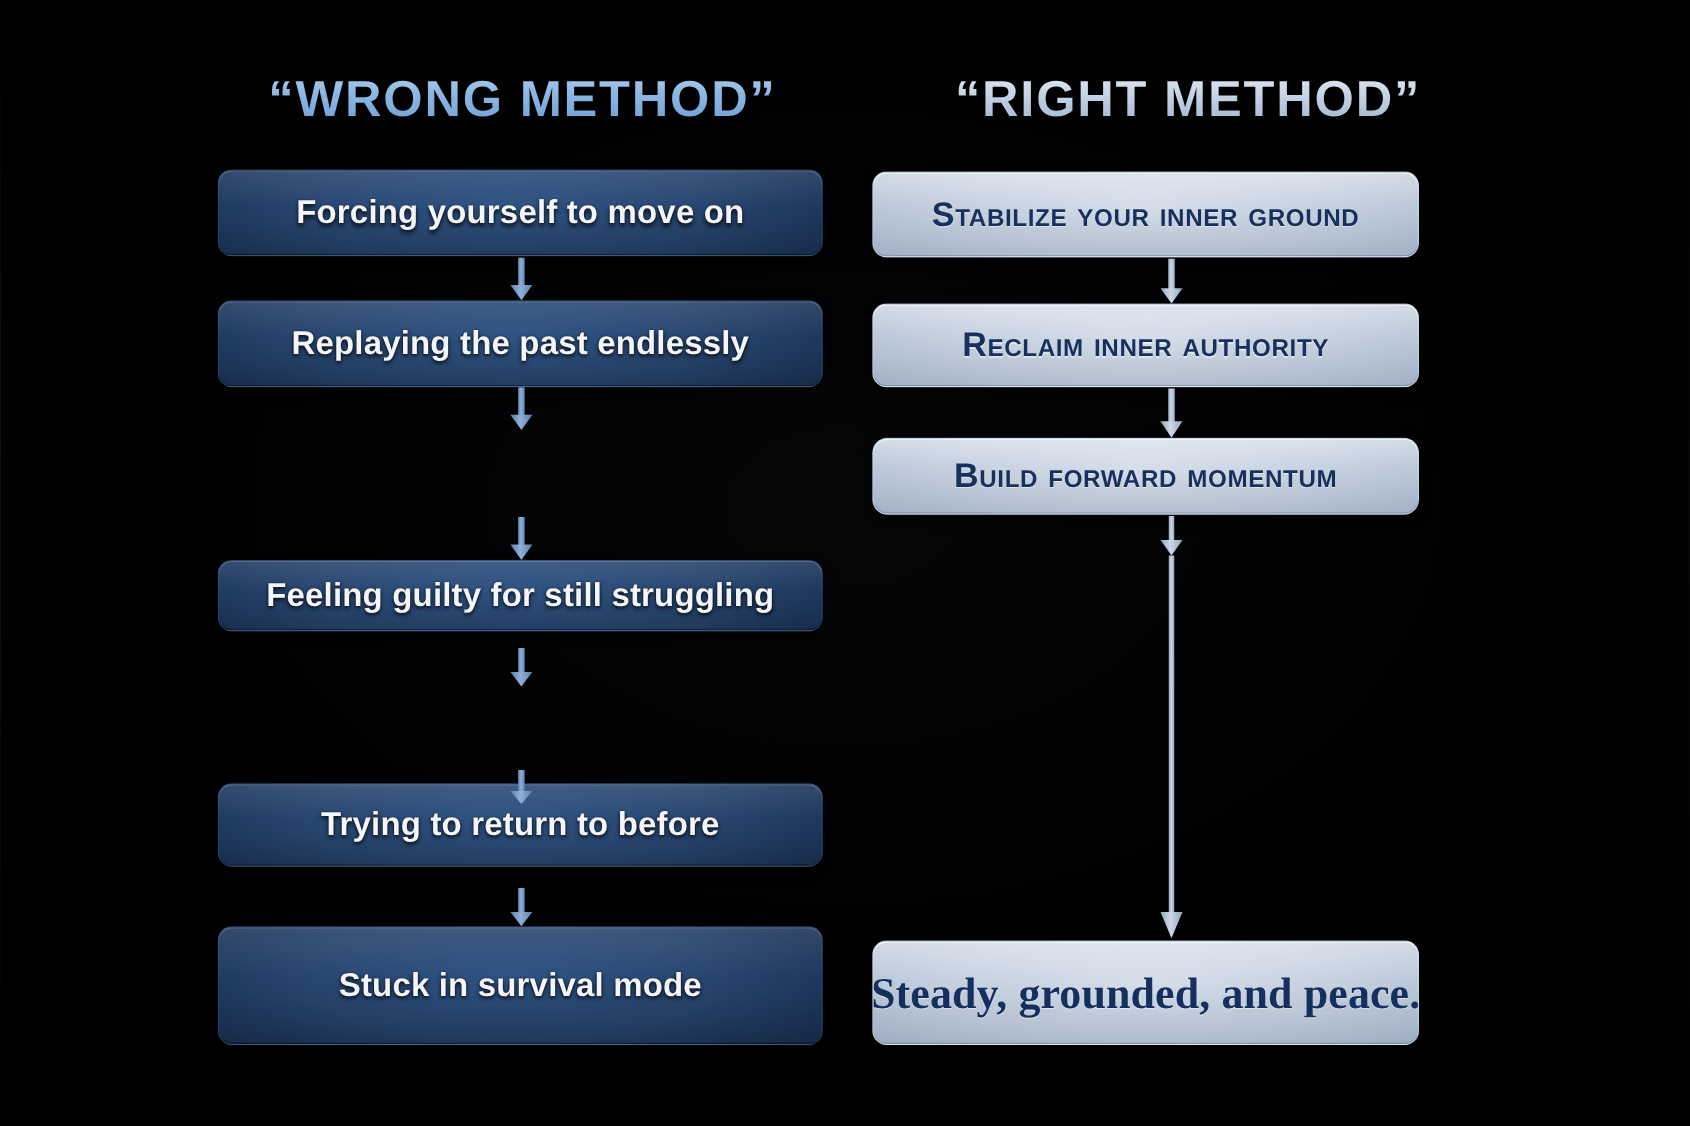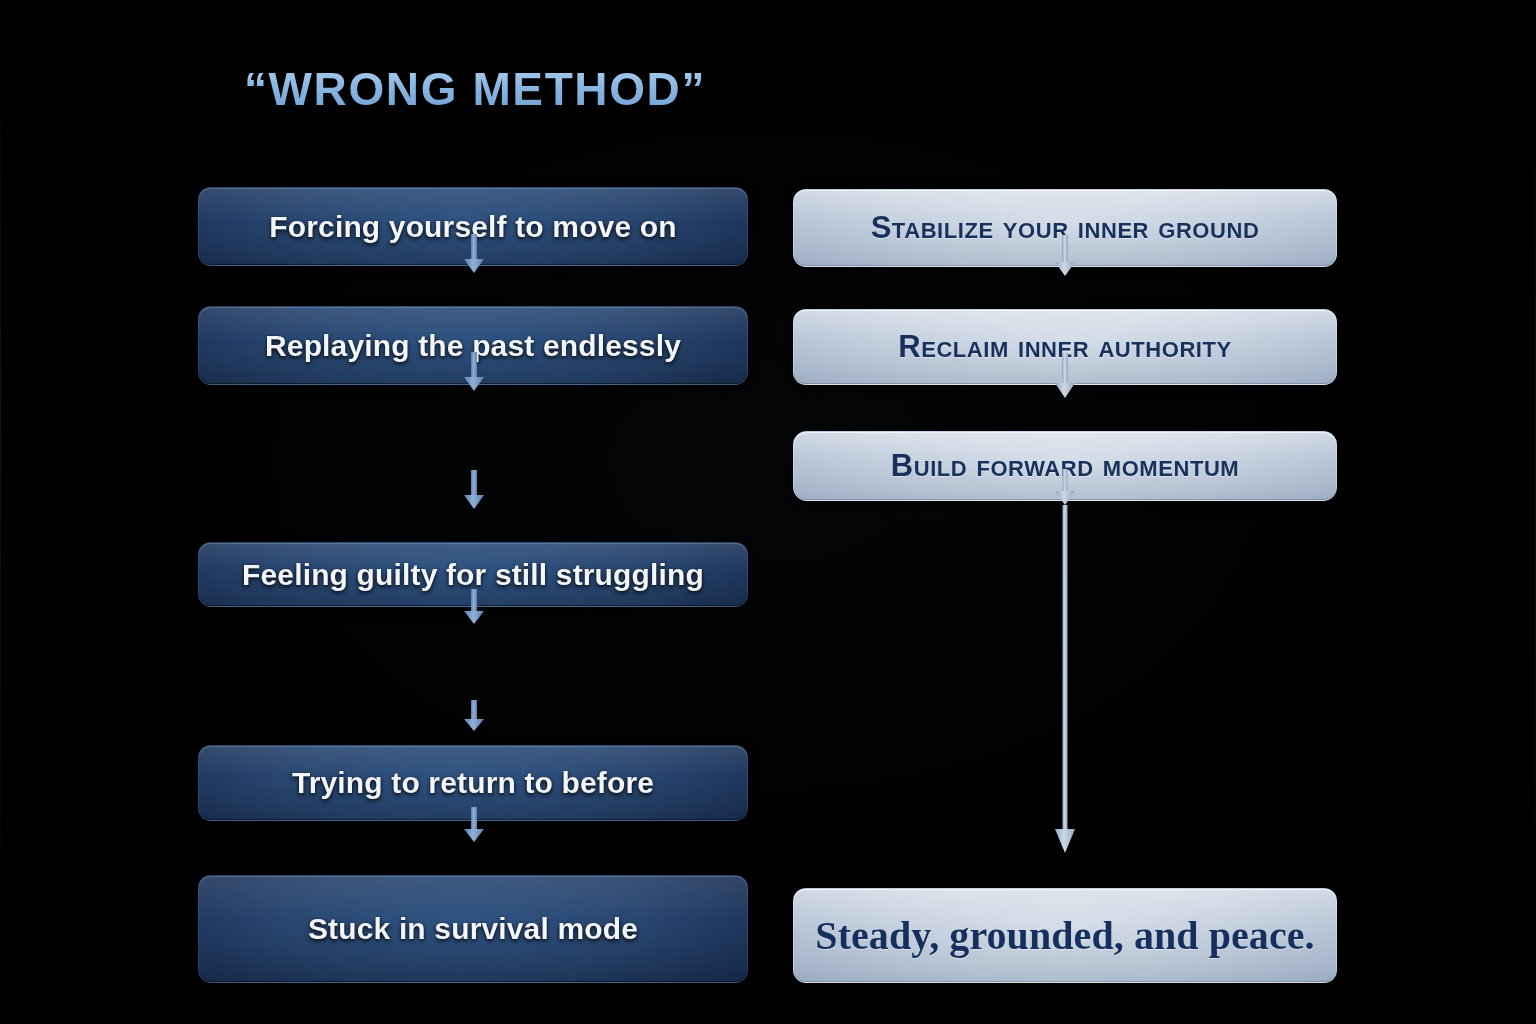--- a/index.html
+++ b/index.html
@@ -61,21 +61,20 @@
   
   .node {
     position: absolute;
     border-radius: 13px;
     display: flex;
     flex-direction: column;
     align-items: center;
     justify-content: center;
     box-sizing: border-box;
     overflow: hidden;
-    margin-top: 33px;
   }
 
   
   .node.left {
     left: 198px;
     width: 550px;
     background:
       linear-gradient(180deg, rgba(255,255,255,0.10) 0%, rgba(255,255,255,0.00) 42%, rgba(0,0,0,0.16) 100%),
       radial-gradient(ellipse 420px 120px at 48% 45%, #2f5383 0%, #27456e 45%, #1b3157 78%, #16294a 100%);
     box-shadow:
@@ -98,21 +97,21 @@
   }
   .node.left .nodetext.smallcaps {
     font-variant: small-caps;
     font-size: 31px;
     letter-spacing: 0.012em;
   }
 
   
   .node.right {
     left: 793px;
-    width: 544px;
+    width: 497px;
     background:
       linear-gradient(180deg, rgba(255,255,255,0.42) 0%, rgba(255,255,255,0.06) 38%, rgba(40,60,88,0.12) 100%),
       radial-gradient(ellipse 420px 120px at 50% 42%, #d3dce8 0%, #c2cedd 42%, #adbdd0 75%, #9daec4 100%);
     box-shadow:
       inset 0 1px 0 rgba(255,255,255,0.65),
       inset 0 -1px 0 rgba(60,80,110,0.35),
       0 3px 9px rgba(0,0,0,0.75);
     border: 1px solid rgba(225,235,248,0.45);
     justify-content: center;
   }
@@ -158,20 +157,21 @@
 </style>
 </head>
 <body>
 
 <div id="stage">
 
   <div class="seam" id="seam-left"></div>
   <div class="seam" id="seam-right"></div>
 
   <div class="col-title" id="title-left">“WRONG METHOD”</div>
+  <div class="col-title" id="title-right">“RIGHT METHOD”</div>
 
   <div class="node left" style="top:154px; height:79px;">
     <div class="nodetext">Forcing yourself to move on</div>
   </div>
 
   <div class="node left" style="top:273px; height:79px;">
     <div class="nodetext">Replaying the past endlessly</div>
   </div>
 
 

